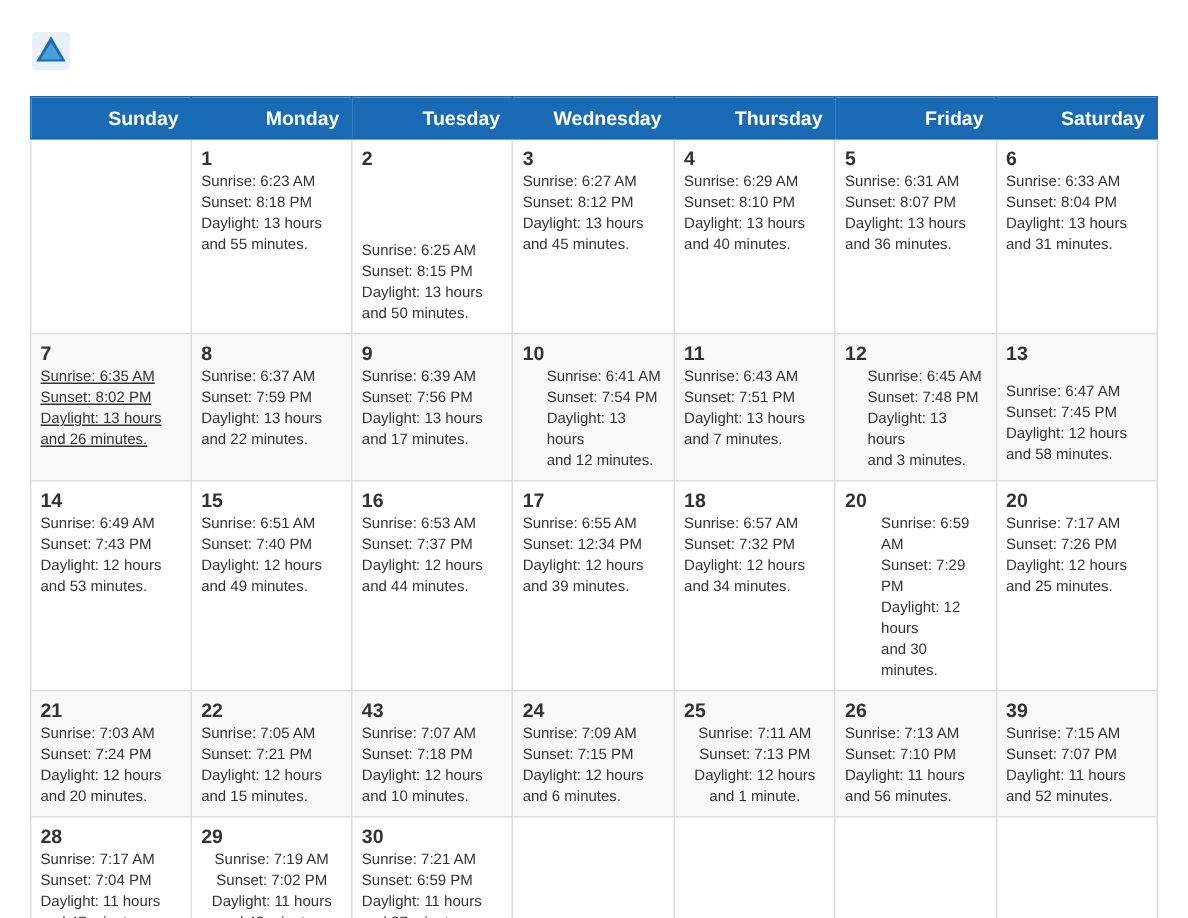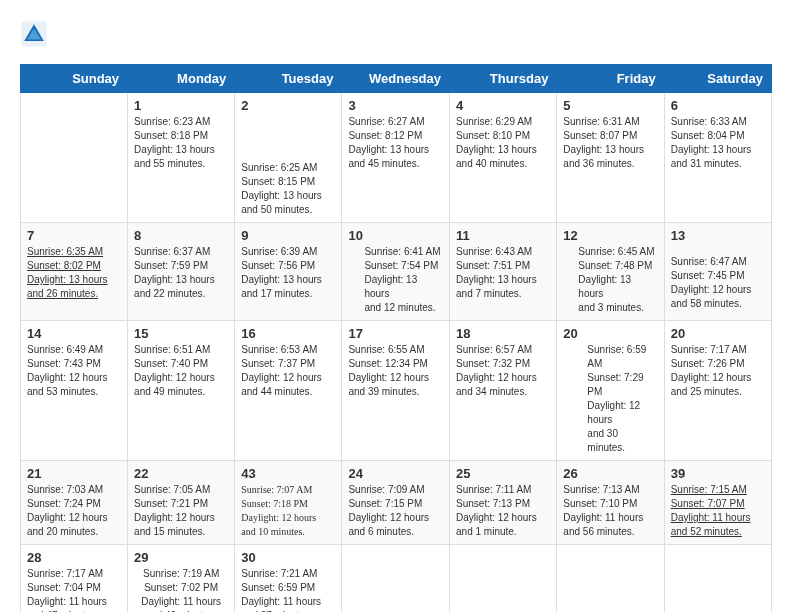--- a/index.html
+++ b/index.html
@@ -283,49 +283,49 @@
         </td>
         <td>
           <span class="day-number">22</span>
           <div class="day-info" style="white-space: pre-line;">Sunrise: 7:05 AM
 Sunset: 7:21 PM
 Daylight: 12 hours
 and 15 minutes.</div>
         </td>
         <td>
           <span class="day-number">43</span>
-          <div class="day-info" style="white-space: pre-line; font-family: Liberation Serif, serif;">Sunrise: 7:07 AM
+          <div class="day-info" style="white-space: pre-line;">Sunrise: 7:07 AM
 Sunset: 7:18 PM
 Daylight: 12 hours
 and 10 minutes.</div>
         </td>
         <td>
           <span class="day-number">24</span>
           <div class="day-info" style="white-space: pre-line;">Sunrise: 7:09 AM
 Sunset: 7:15 PM
 Daylight: 12 hours
 and 6 minutes.</div>
         </td>
         <td>
           <span class="day-number">25</span>
-          <div class="day-info" style="white-space: pre-line;">Sunrise: 7:11 AM
+          <div class="day-info" style="white-space: pre-line; text-align: center;">Sunrise: 7:11 AM
 Sunset: 7:13 PM
 Daylight: 12 hours
 and 1 minute.</div>
         </td>
         <td>
           <span class="day-number">26</span>
           <div class="day-info" style="white-space: pre-line;">Sunrise: 7:13 AM
 Sunset: 7:10 PM
 Daylight: 11 hours
 and 56 minutes.</div>
         </td>
         <td>
           <span class="day-number">39</span>
-          <div class="day-info" style="white-space: pre-line; text-decoration: underline;">Sunrise: 7:15 AM
+          <div class="day-info" style="white-space: pre-line;">Sunrise: 7:15 AM
 Sunset: 7:07 PM
 Daylight: 11 hours
 and 52 minutes.</div>
         </td>
       </tr>
       <tr>
         <td>
           <span class="day-number">28</span>
           <div class="day-info" style="white-space: pre-line;">Sunrise: 7:17 AM
 Sunset: 7:04 PM

